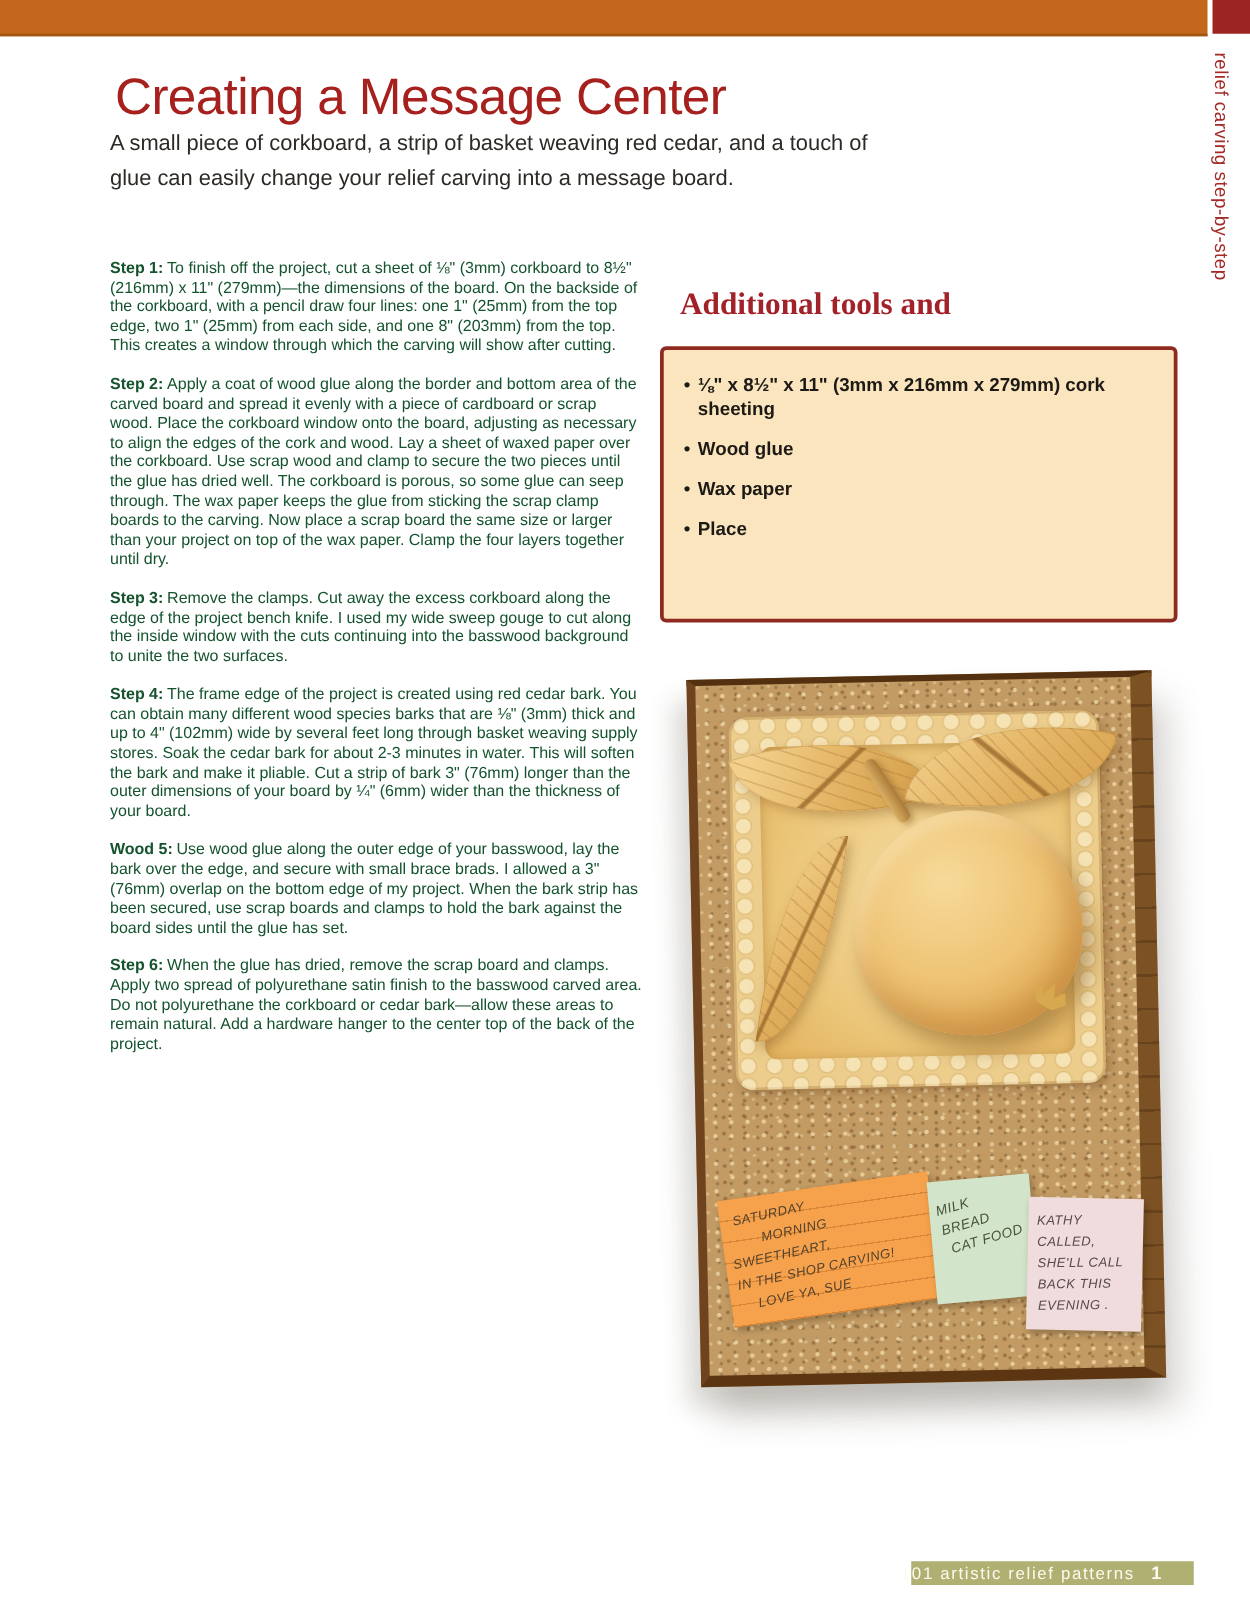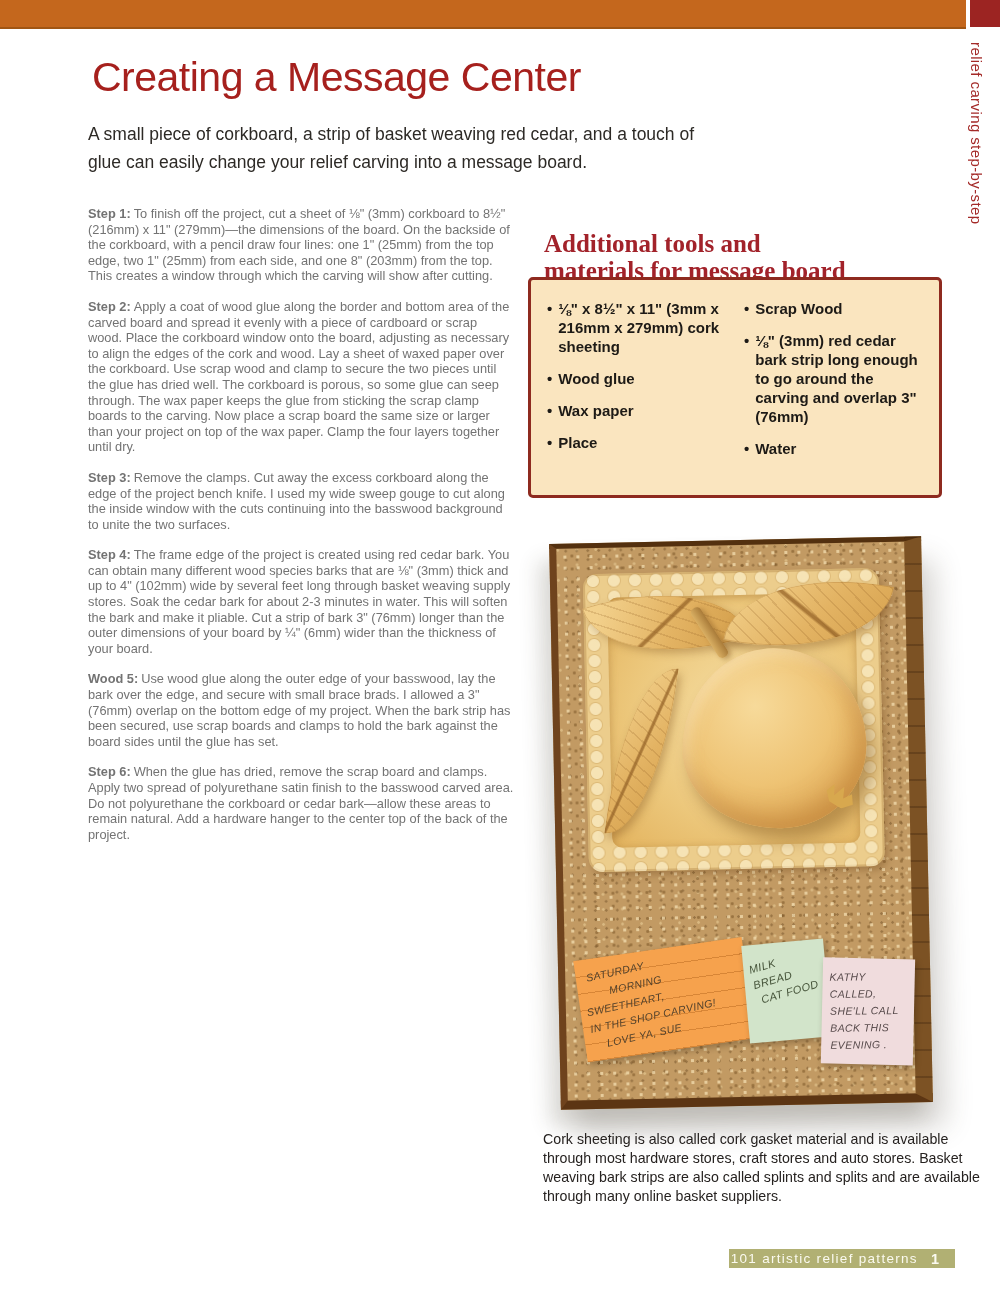--- a/index.html
+++ b/index.html
@@ -10,24 +10,24 @@
   
   .topbar-orange{position:absolute;left:0;top:0;width:966px;height:27px;background:#c4671d;border-bottom:2px solid #a05513;}
   .topbar-red{position:absolute;right:0;top:0;width:30px;height:27px;background:#9c2422;}
   
   .vertical-tab{
     position:absolute;right:15px;top:42px;writing-mode:vertical-rl;
     font-size:15px;letter-spacing:.4px;color:#a42a28;
   }
   
   .title{position:absolute;left:88px;top:50px;margin:4px;font-size:41px;font-weight:500;letter-spacing:-.5px;color:#a6201d;}
-  .intro{position:absolute;left:88px;top:120px;width:618px;margin:0;font-size:17.5px;line-height:28px;color:#2d2a26;}
+  .intro{position:absolute;left:88px;top:100px;width:618px;margin:0;font-size:17.5px;line-height:28px;color:#2d2a26;}
   
   .left-col{position:absolute;left:88px;top:206px;width:426px;}
-  .step{margin:0 0 15px 0;font-size:12.8px;line-height:15.6px;color:#737373;}
+  .step{margin:0 0 15px 0;font-size:12.8px;line-height:15.6px;color:#14532d;}
   .step-label{font-weight:bold;margin-right:3px;}
   
   .box-heading{position:absolute;left:528px;top:214px;width:420px;margin:16px;
     font-family:"Liberation Serif",serif;font-weight:bold;font-size:25px;line-height:27px;color:#a2222a;}
   .tools-box{
     position:absolute;left:528px;top:277px;width:414px;height:221px;box-sizing:border-box;
     background:#fae5bf;border:3px solid #8e2a1f;border-radius:5px;
     padding:19px 12px 0 16px;display:flex;gap:14px;
   }
   .tools-col{flex:1;}
@@ -95,21 +95,21 @@
   .note-green{left:180px;top:398px;width:82px;height:98px;transform:rotate(-4deg);background:#d2e4ca;
     padding:10px 8px;box-sizing:border-box;}
   .note-green .note-text{transform:rotate(-11deg);font-size:11px;line-height:16px;color:#46543a;}
   .note-pink{left:256px;top:416px;width:92px;height:106px;transform:rotate(2.5deg);background:#f0dcdd;
     padding:10px 8px;box-sizing:border-box;}
   .note-pink .note-text{transform:rotate(-2deg);font-size:10.5px;line-height:17px;color:#574a4b;}
   
   .caption{position:absolute;left:543px;top:1130px;width:438px;margin:0;font-size:14.2px;line-height:19px;color:#262220;}
   .footer-bar{position:absolute;left:729px;top:1249px;width:226px;height:19px;box-sizing:border-box;
     background:#b1b073;color:#fbfaf0;display:flex;align-items:center;justify-content:flex-end;
-    padding:0 16px;gap:13px;}
+    padding:0 26px;gap:13px;}
   .footer-title{font-size:13.5px;letter-spacing:1.3px;white-space:nowrap;}
   .footer-page{font-weight:bold;font-size:14.5px;letter-spacing:0;}
 </style>
 </head>
 <body>
 
 <div class="page">
 
   <div class="topbar-orange"></div>
   <div class="topbar-red"></div>
@@ -123,54 +123,39 @@
     <p class="step"><span class="step-label">Step 1:</span><span>To finish off the project, cut a sheet of ⅛" (3mm) corkboard to 8½" (216mm) x 11" (279mm)—the dimensions of the board. On the backside of the corkboard, with a pencil draw four lines: one 1" (25mm) from the top edge, two 1" (25mm) from each side, and one 8" (203mm) from the top. This creates a window through which the carving will show after cutting.</span></p>
     <p class="step"><span class="step-label">Step 2:</span><span>Apply a coat of wood glue along the border and bottom area of the carved board and spread it evenly with a piece of cardboard or scrap wood. Place the corkboard window onto the board, adjusting as necessary to align the edges of the cork and wood. Lay a sheet of waxed paper over the corkboard. Use scrap wood and clamp to secure the two pieces until the glue has dried well. The corkboard is porous, so some glue can seep through. The wax paper keeps the glue from sticking the scrap clamp boards to the carving. Now place a scrap board the same size or larger than your project on top of the wax paper. Clamp the four layers together until dry.</span></p>
     <p class="step"><span class="step-label">Step 3:</span><span>Remove the clamps. Cut away the excess corkboard along the edge of the project bench knife. I used my wide sweep gouge to cut along the inside window with the cuts continuing into the basswood background to unite the two surfaces.</span></p>
     <p class="step"><span class="step-label">Step 4:</span><span>The frame edge of the project is created using red cedar bark. You can obtain many different wood species barks that are ⅛" (3mm) thick and up to 4" (102mm) wide by several feet long through basket weaving supply stores. Soak the cedar bark for about 2-3 minutes in water. This will soften the bark and make it pliable. Cut a strip of bark 3" (76mm) longer than the outer dimensions of your board by ¼" (6mm) wider than the thickness of your board.</span></p>
     <p class="step"><span class="step-label">Wood 5:</span><span>Use wood glue along the outer edge of your basswood, lay the bark over the edge, and secure with small brace brads. I allowed a 3" (76mm) overlap on the bottom edge of my project. When the bark strip has been secured, use scrap boards and clamps to hold the bark against the board sides until the glue has set.</span></p>
     <p class="step"><span class="step-label">Step 6:</span><span>When the glue has dried, remove the scrap board and clamps. Apply two spread of polyurethane satin finish to the basswood carved area. Do not polyurethane the corkboard or cedar bark—allow these areas to remain natural. Add a hardware hanger to the center top of the back of the project.</span></p>
   </div>
 
   <h2 class="box-heading">
     <span>Additional tools and</span><br>
-    <span>materials for message board</span>
   </h2>
 
   <div class="tools-box">
     <div class="tools-col">
       <div class="tool-item">
           <span class="dot"></span>
           <span>⅛" x 8½" x 11" (3mm x 216mm x 279mm) cork sheeting</span>
         </div>
       <div class="tool-item">
           <span class="dot"></span>
           <span>Wood glue</span>
         </div>
       <div class="tool-item">
           <span class="dot"></span>
           <span>Wax paper</span>
         </div>
       <div class="tool-item">
           <span class="dot"></span>
           <span>Place</span>
-        </div>
-    </div>
-    <div class="tools-col">
-      <div class="tool-item">
-          <span class="dot"></span>
-          <span>Scrap Wood</span>
-        </div>
-      <div class="tool-item">
-          <span class="dot"></span>
-          <span>⅛" (3mm) red cedar bark strip long enough to go around the carving and overlap 3" (76mm)</span>
-        </div>
-      <div class="tool-item">
-          <span class="dot"></span>
-          <span>Water</span>
         </div>
     </div>
   </div>
 
   <div class="photo">
     <div class="board">
       <div class="bark-right"></div>
       <div class="panel">
         <div class="panel-inner"></div>
         <div class="leaf leaf-hang"></div>
@@ -194,20 +179,19 @@
       </div>
       <div class="note note-pink">
         <div class="note-text">KATHY CALLED,
 SHE'LL CALL
 BACK THIS
 EVENING .</div>
       </div>
     </div>
   </div>
 
-  <p class="caption">Cork sheeting is also called cork gasket material and is available through most hardware stores, craft stores and auto stores. Basket weaving bark strips are also called splints and splits and are available through many online basket suppliers.</p>
 
   <div class="footer-bar">
     <span class="footer-title">101 artistic relief patterns</span>
     <span class="footer-page">1</span>
   </div>
 
 </div>
 
 </body></html>

